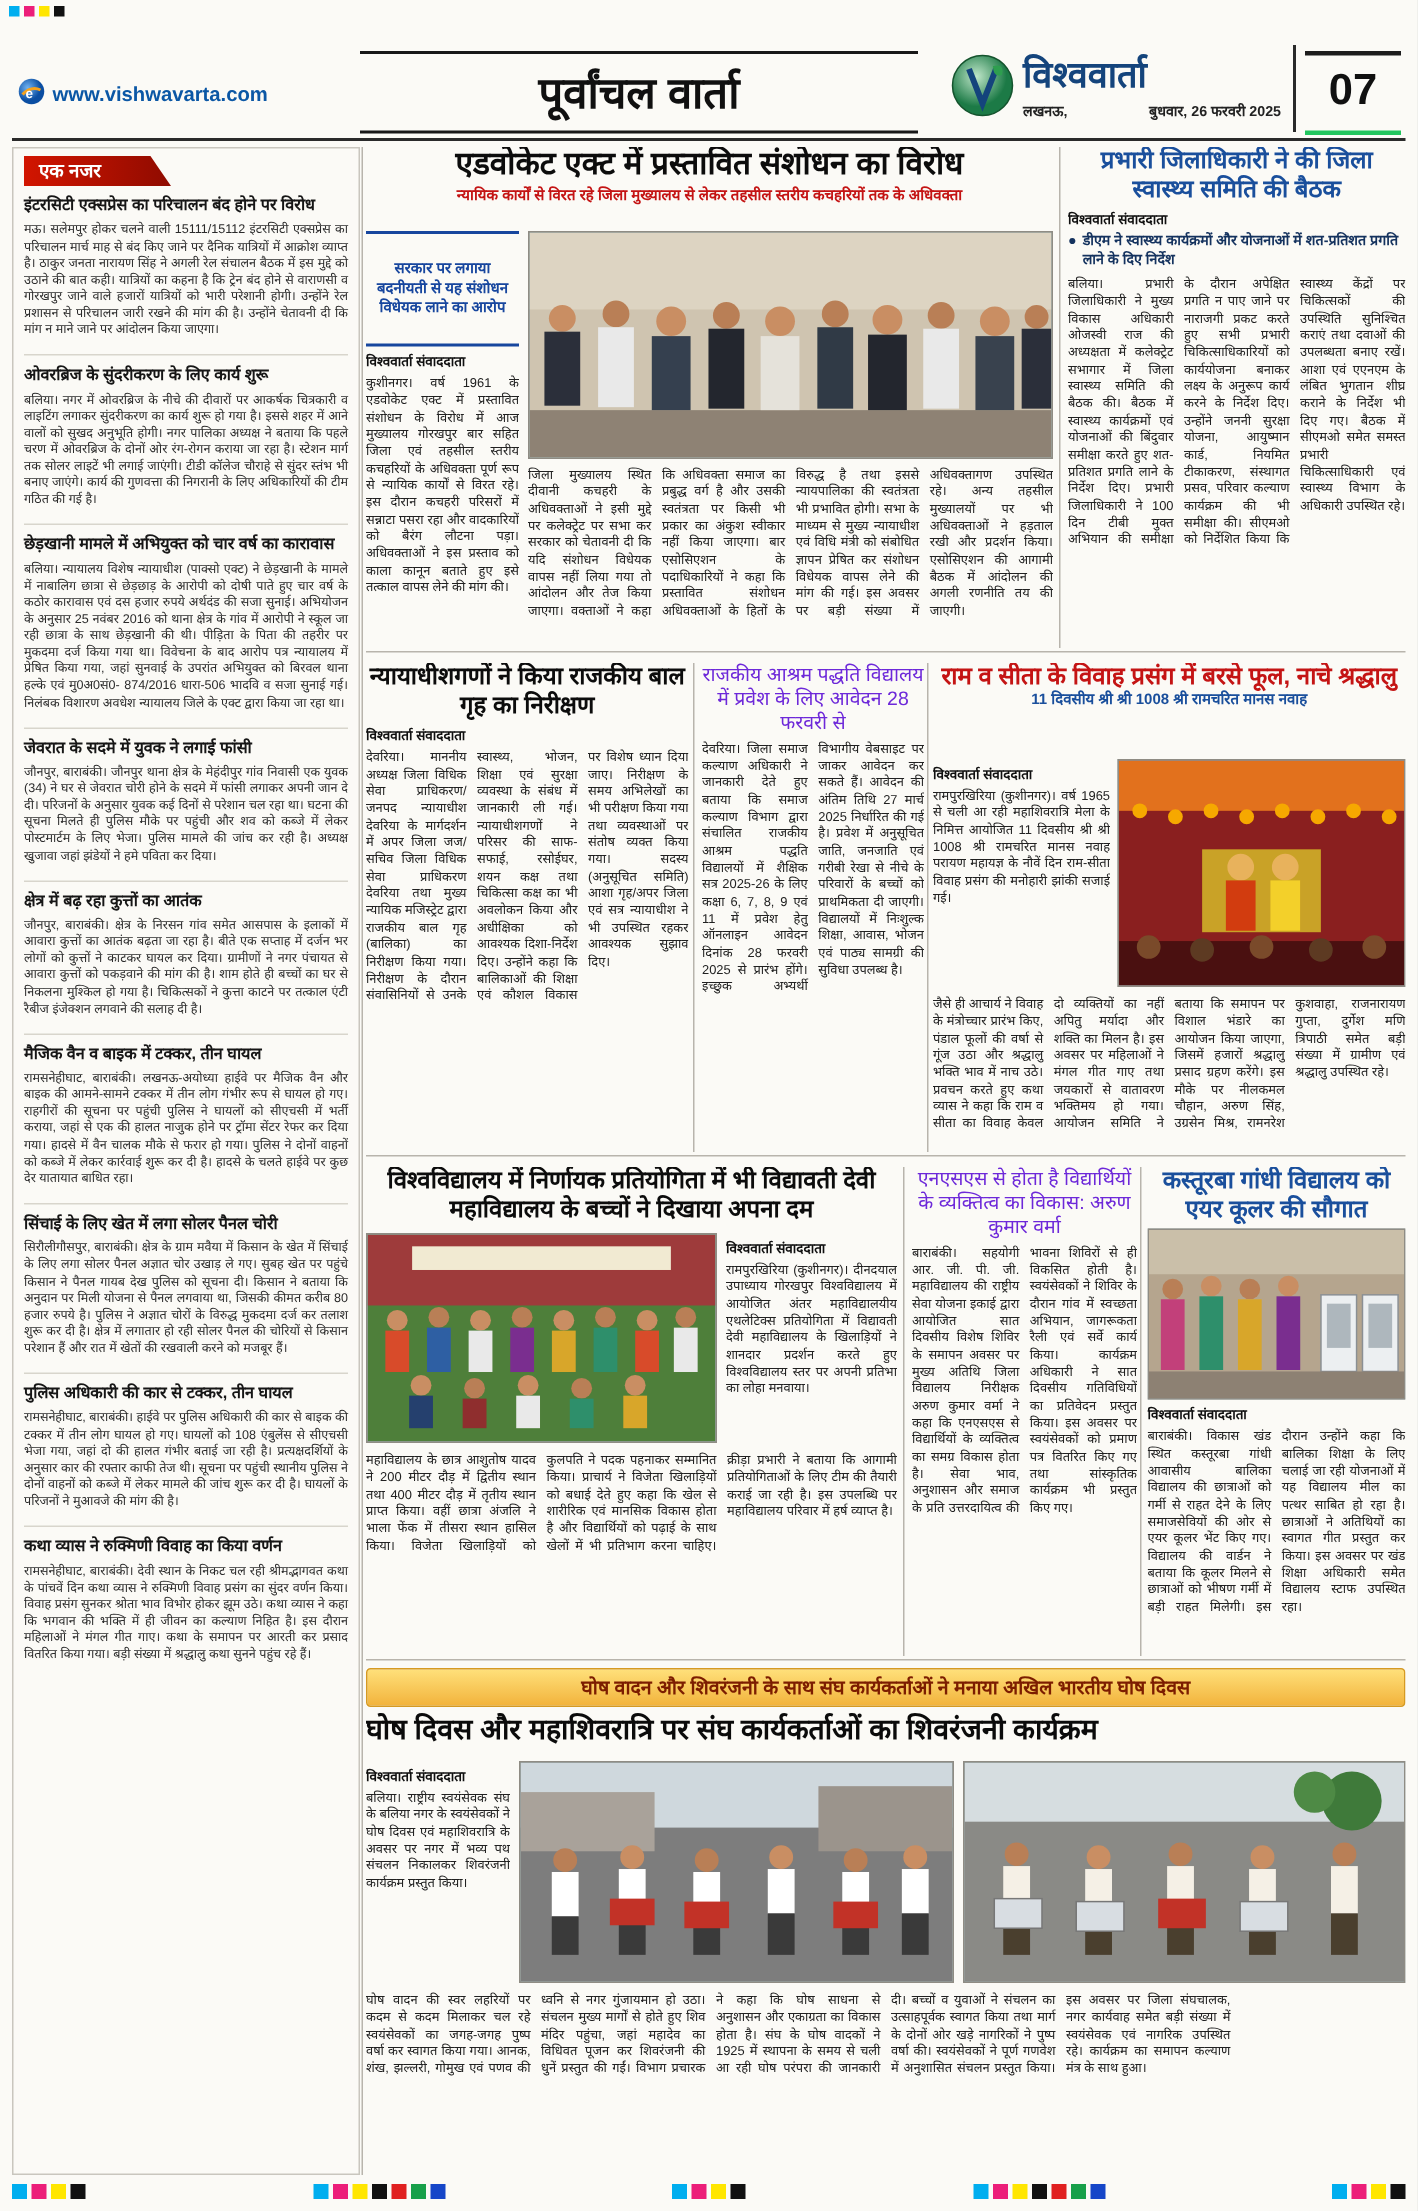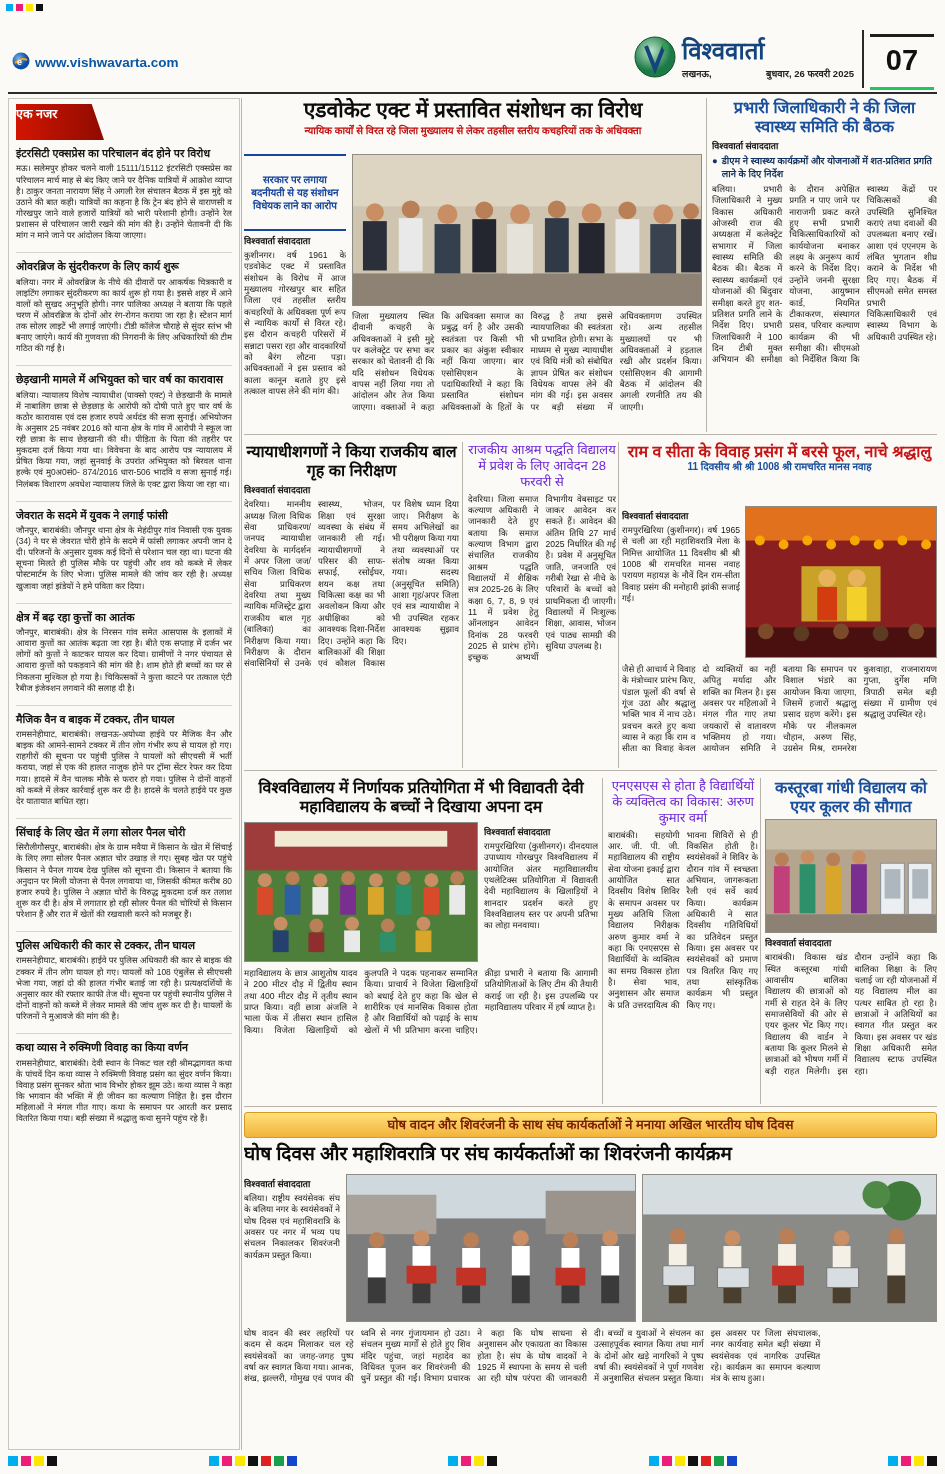--- a/index.html
+++ b/index.html
@@ -12,22 +12,22 @@
   .brand{display:flex;align-items:center;gap:5px;font-weight:bold;color:#0b57a5;font-size:13.5px;}
   .title-box{border-top:2px solid #181818;border-bottom:2.5px solid #181818;text-align:center;
              font-size:29px;font-weight:bold;color:#101010;padding:5px 0 7px;}
   .masthead-name{font-size:24px;font-weight:bold;color:#14447c;line-height:1.05;}
   .masthead-date{display:flex;justify-content:space-between;font-size:9.5px;color:#222;margin-top:4px;font-weight:bold;}
   .pagebox{border-top:3px solid #1d1d1d;border-bottom:3px solid #22c55e;text-align:center;
            font-size:29px;font-weight:bold;color:#101010;line-height:46px;}
   .mainrule{position:absolute;background:#2a2a2a;height:2px;}
   
   .sidebar{border:1px solid #c9c6be;box-sizing:border-box;padding:5px 7px;overflow:hidden;}
-  .eknazar{width:88px;height:36px;background:linear-gradient(90deg,#d21500,#8f0b00);color:#fff;
-           font-size:12.5px;font-weight:bold;line-height:20px;
+  .eknazar{width:88px;height:20px;background:linear-gradient(90deg,#d21500,#8f0b00);color:#fff;
+           font-size:12.5px;font-weight:bold;line-height:20px;padding-left:10px;
            clip-path:polygon(0 0,86% 0,100% 100%,0 100%);margin-bottom:7px;}
   .sb-item{border-bottom:1px solid #d8d5cc;padding-bottom:11px;margin-bottom:7px;}
   .sb-head{font-size:10.8px;font-weight:bold;color:#161616;line-height:1.25;margin-bottom:3px;}
   .sb-body{font-size:8.4px;line-height:1.32;text-align:justify;color:#2b2b2b;}
   
   .headline-xl{font-size:21px;font-weight:bold;text-align:center;color:#0c0c0c;line-height:1.15;}
   .headline-l{font-size:16px;font-weight:bold;text-align:center;color:#0c0c0c;line-height:1.2;}
   .headline-m{font-size:13px;font-weight:normal;text-align:center;color:#6d28d9;line-height:1.22;}
   .red{color:#c41414;} .blue{color:#1a4f9c;}
   .subhead{font-size:10px;font-weight:bold;text-align:center;line-height:1.25;}
@@ -72,20 +72,21 @@
             </radialGradient>
           </defs>
       <circle cx="9" cy="9" r="8.5" fill="url(#gl)"></circle>
           <path d="M3 11 Q9 5 15 8" stroke="#f6a21c" stroke-width="2" fill="none"></path>
           <text x="5" y="13" font-size="9" fill="#fff" font-weight="bold">e</text>
         </svg>
     </span>
     <span>www.vishwavarta.com</span>
   </div>
 
+  <div class="abs title-box" style="left:240px;top:34px;width:372px;">पूर्वांचल वार्ता</div>
 
   <div class="abs" style="left:634px;top:36px;">
     <svg width="42" height="42" viewBox="0 0 42 42">
         <defs>
           <radialGradient id="ml" cx="40%" cy="35%">
             <stop offset="0%" stop-color="#bfe6c9"></stop>
             <stop offset="100%" stop-color="#1c7a46"></stop>
           </radialGradient>
         </defs>
       <circle cx="21" cy="21" r="20" fill="url(#ml)" stroke="#14532d"></circle>

